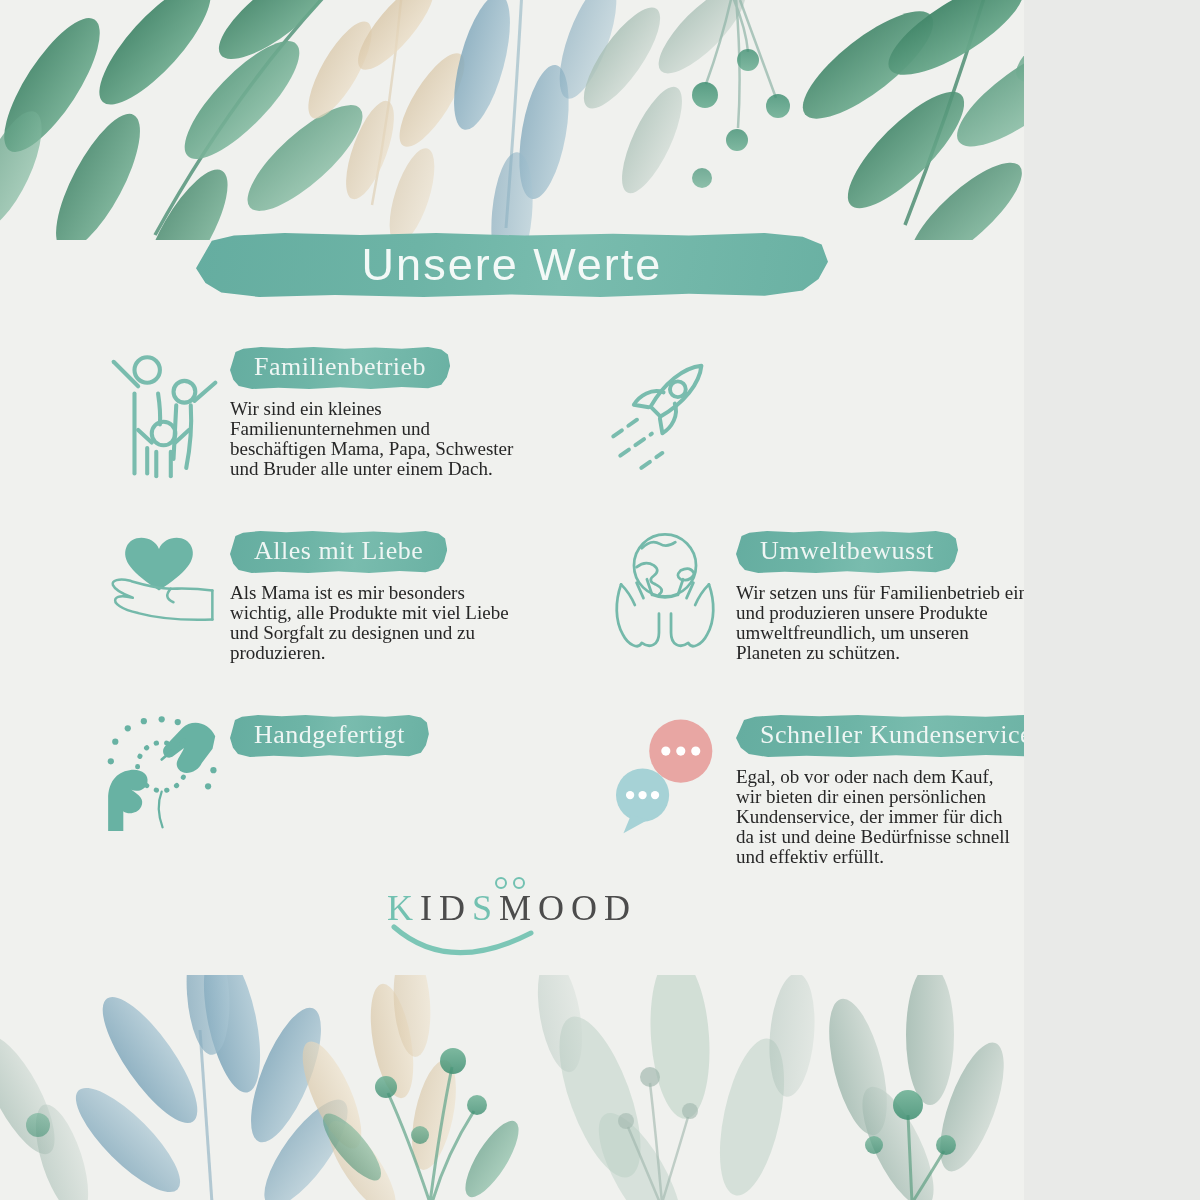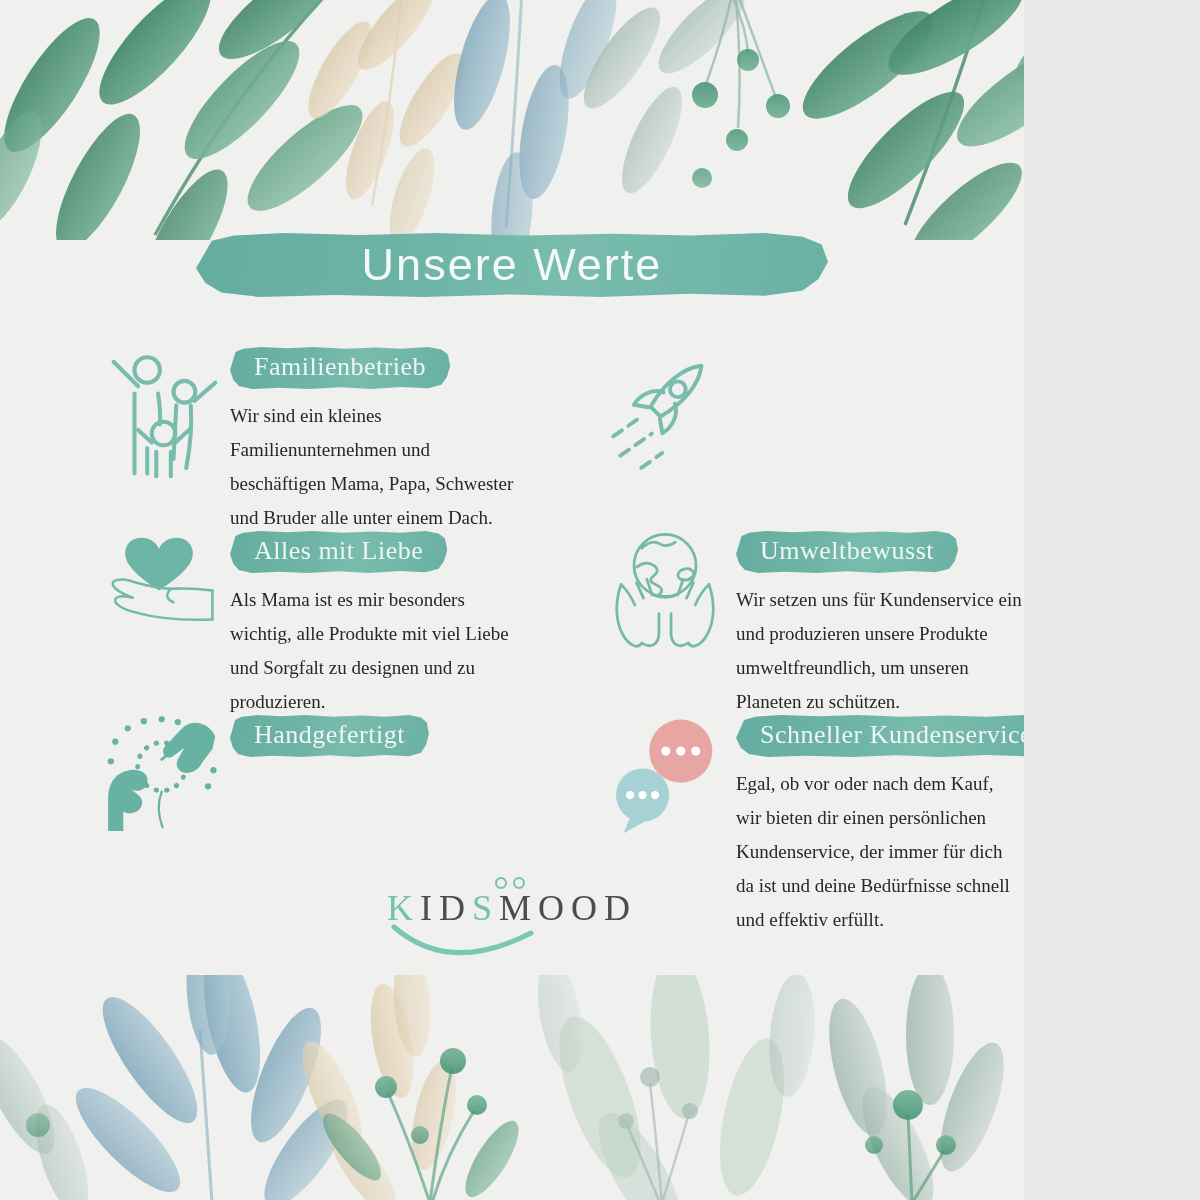--- a/index.html
+++ b/index.html
@@ -15,21 +15,21 @@
     clip-path:polygon(1% 38%,2.5% 12%,6% 4%,14% 0%,26% 3%,38% 0%,52% 4%,66% 1%,78% 4%,90% 0%,96% 6%,99% 18%,100% 45%,98.5% 72%,96% 90%,90% 98%,78% 95%,64% 100%,50% 96%,36% 100%,22% 97%,10% 100%,4% 93%,1.5% 78%,0% 55%);
   }
   .title-banner{width:632px;height:64px;margin:0 auto;display:flex;align-items:center;justify-content:center;}
   .title-text{font-family:"Liberation Sans",sans-serif;font-size:45px;font-weight:400;color:#f3f9f7;letter-spacing:2px;}
 
   .values-grid{display:grid;grid-template-columns:490px 490px;grid-template-rows:repeat(3,168px);column-gap:20px;row-gap:36px;padding:44px 0 0 100px;gap:16px;}
   .value-card{display:flex;gap:12px;}
   .icon-box{width:118px;flex:none;display:flex;justify-content:center;align-items:flex-start;padding-top:4px;}
   .card-content{flex:1;}
   .card-banner{display:inline-block;margin:6px 0 10px 0;padding:5px 24px 7px 24px;font-size:26px;font-weight:400;letter-spacing:0.5px;color:#eff6f4;}
-  .card-text{margin:0;font-size:19px;line-height:34px;color:#272727;white-space:pre-line;}
+  .card-text{margin:0;font-size:19px;line-height:20px;color:#272727;white-space:pre-line;}
 
   .logo{position:relative;width:fit-content;margin:0 auto;padding-top:10px;}
   .logo-word{font-family:Liberation Serif, serif;font-size:36px;letter-spacing:7px;color:#4c4c4c;font-weight:400;}
   .logo-word .teal{color:#72c1b1;}
   .logo-dots{position:absolute;top:0px;left:108px;display:flex;gap:6px;}
   .logo-dots span{width:8px;height:8px;border:2.5px solid #72c1b1;border-radius:50%;}
   .logo-smile{position:absolute;left:2px;top:46px;}
 </style>
 </head>
 <body>
@@ -281,21 +281,21 @@
               <path d="M14,64 C7,84 7,106 16,122 C22,134 34,140 38,132 C48,139 58,134 58,120 L58,98"></path>
               <path d="M14,64 Q24,74 30,88"></path>
               <path d="M32,62 L40,80"></path>
               <path d="M44,58 L50,76"></path>
             </g>
             <use href="#hnd" transform="translate(130,0) scale(-1,1)"></use>
           </svg>
         </div>
         <div class="card-content">
           <h2 class="card-banner brush">Umweltbewusst</h2>
-          <p class="card-text">Wir setzen uns für Kundenservice ein
+          <p class="card-text">Wir setzen uns für Familienbetrieb ein
 und produzieren unsere Produkte
 umweltfreundlich, um unseren
 Planeten zu schützen.</p>
         </div>
       </section>
 
       <section class="value-card">
         <div class="icon-box">
           <svg width="116" height="118" viewBox="0 0 130 132">
             <circle cx="68" cy="60" r="27" fill="none" stroke="#68b2a3" stroke-width="5.5" stroke-dasharray="0.5 11.5" stroke-linecap="round"></circle>

